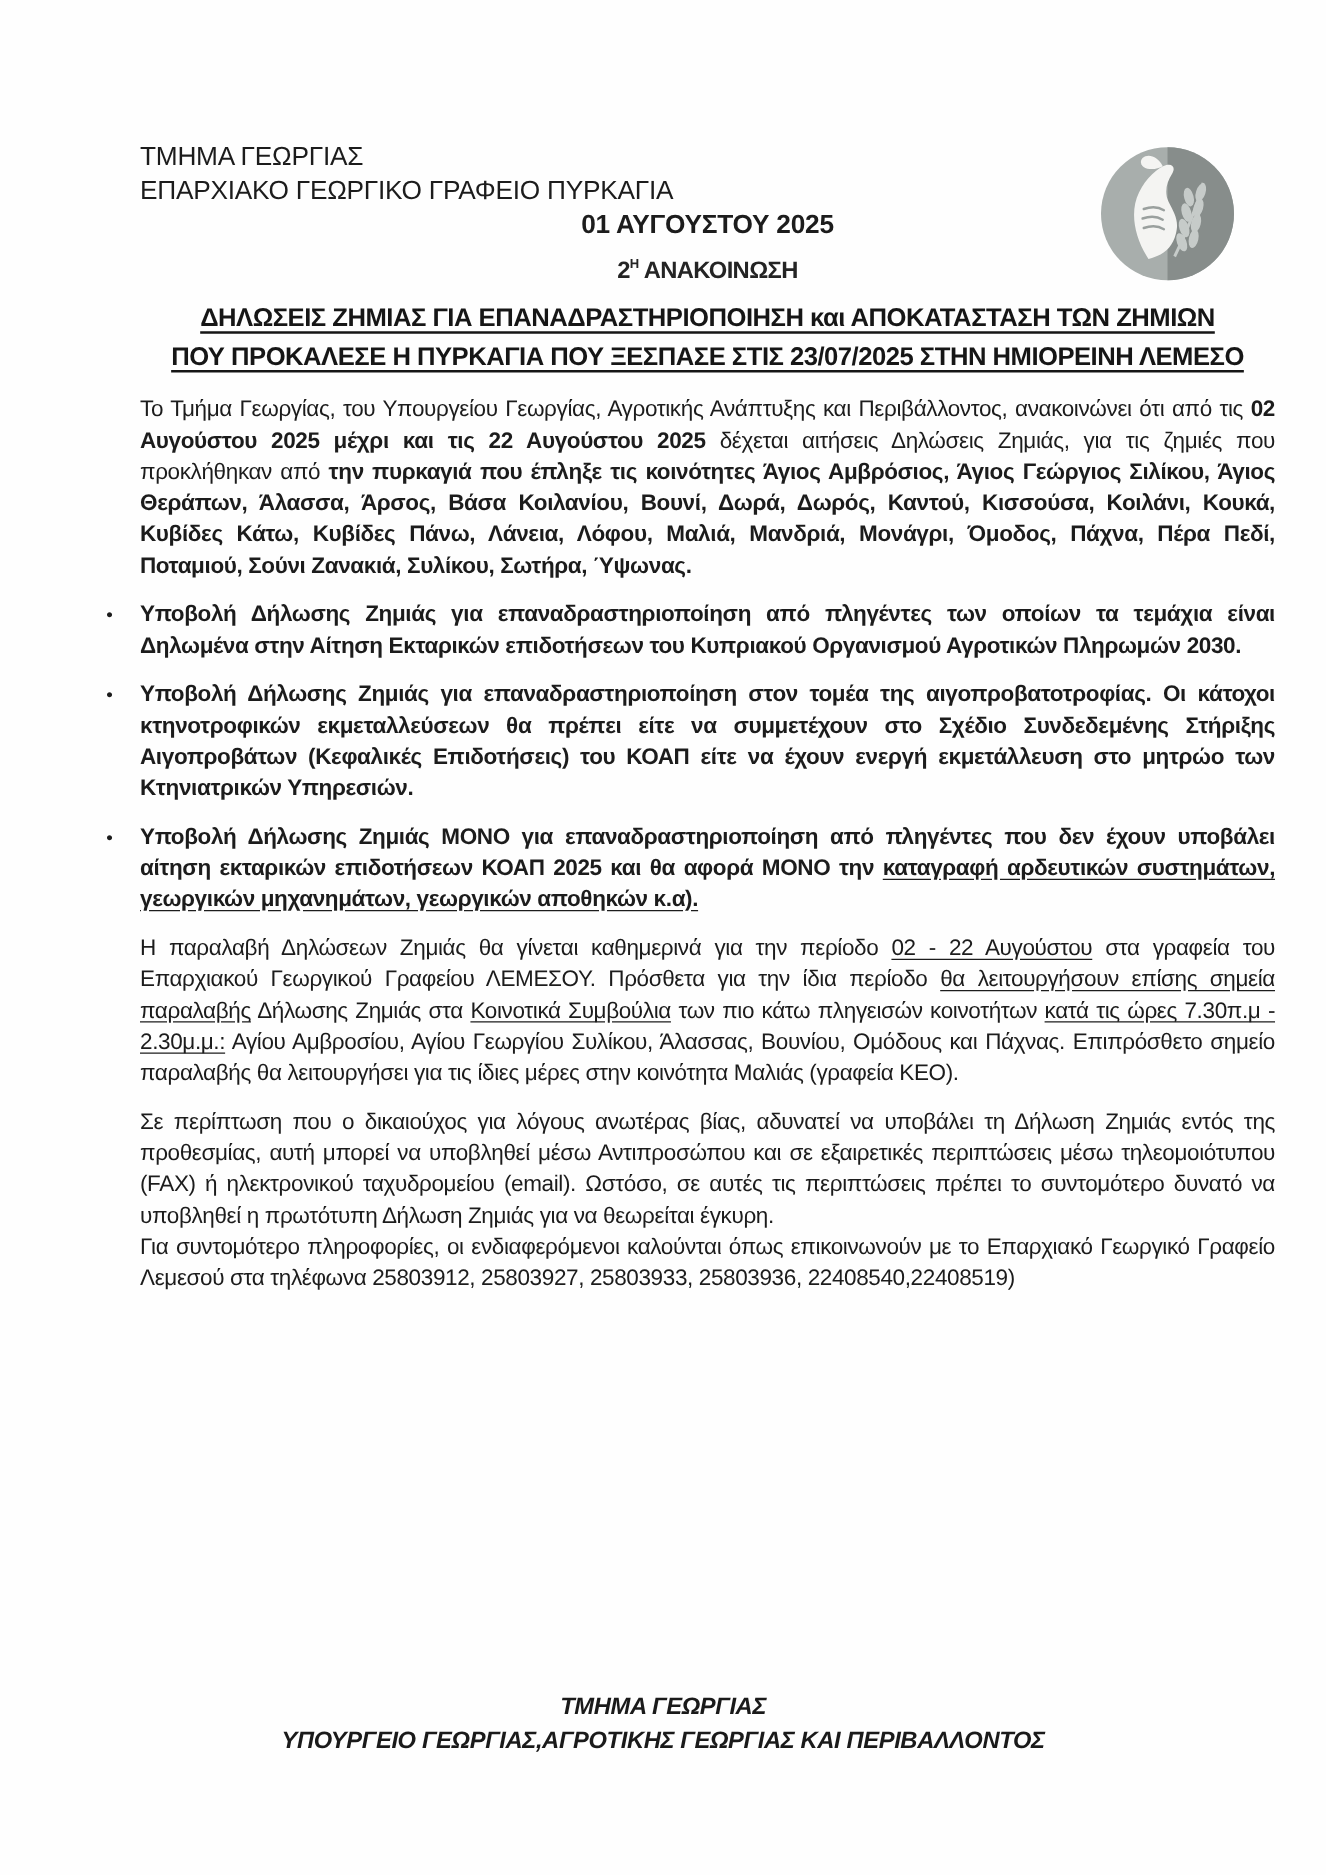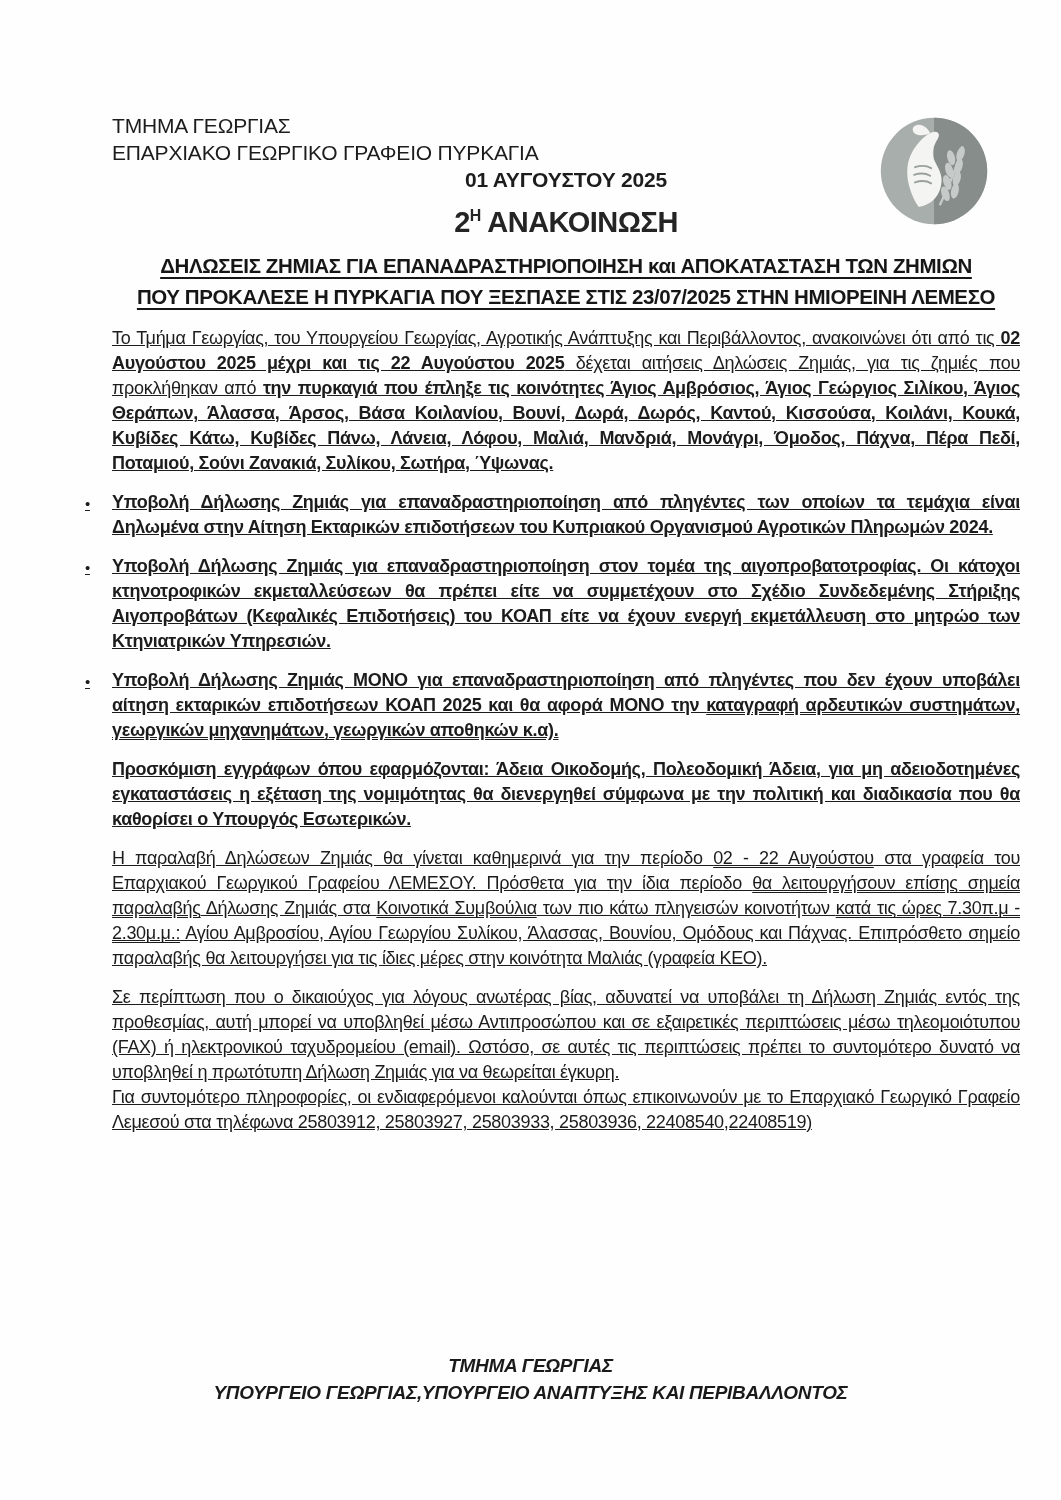--- a/index.html
+++ b/index.html
@@ -1,27 +1,27 @@
 <!DOCTYPE html>
 <html><head>
 <meta charset="utf-8">
 <style>
   html,body{margin:0;padding:0;background:#ffffff;}
   .page{position:relative;width:1061px;height:1500px;background:#fefefe;
         font-family:"Liberation Sans",sans-serif;color:#1c1c1c;overflow:hidden;}
   .content{position:absolute;left:112px;top:112px;width:908px;}
   .hdr-line{font-size:21px;line-height:27px;letter-spacing:-0.2px;}
   .hdr-date{font-weight:bold;text-align:center;}
-  .announce{text-align:center;font-weight:bold;font-size:29px;letter-spacing:-0.5px;
+  .announce{text-align:center;font-weight:bold;font-size:19px;letter-spacing:-0.5px;
             margin:13px 0 11px 0;color:#242424;}
   .announce sup{font-size:0.55em;vertical-align:super;line-height:0;}
   .doc-title{text-align:center;font-weight:bold;font-size:20.5px;line-height:31px;
              letter-spacing:-0.4px;margin-bottom:14px;color:#161616;}
   .doc-title .tline{text-decoration:underline;text-decoration-thickness:2px;text-underline-offset:4px;}
-  .bodytext{font-size:18px;line-height:25px;letter-spacing:-0.3px;text-align:justify;text-decoration:underline;}
+  .bodytext{font-size:18px;line-height:25px;letter-spacing:-0.3px;text-align:justify;}
   .para{margin:0 0 14px 0;}
   .tight{margin-bottom:0;}
   .bullet{display:flex;margin:0 0 14px -27px;}
   .dot{flex:none;width:27px;font-size:15px;padding-top:1px;}
   .btxt{flex:1;text-align:justify;}
   .b{font-weight:bold;}
   .u{text-decoration:underline;text-underline-offset:3px;}
   .bu{font-weight:bold;text-decoration:underline;text-underline-offset:3px;}
   .logo{position:absolute;left:877px;top:114px;width:114px;height:114px;}
   .pfooter{position:absolute;left:0;width:1061px;top:1352px;text-align:center;
@@ -62,34 +62,33 @@
 
     <div class="doc-title">
       <div><span class="tline">ΔΗΛΩΣΕΙΣ ΖΗΜΙΑΣ ΓΙΑ  ΕΠΑΝΑΔΡΑΣΤΗΡΙΟΠΟΙΗΣΗ και  ΑΠΟΚΑΤΑΣΤΑΣΗ ΤΩΝ ΖΗΜΙΩΝ</span></div>
       <div><span class="tline">ΠΟΥ ΠΡΟΚΑΛΕΣΕ Η ΠΥΡΚΑΓΙΑ ΠΟΥ ΞΕΣΠΑΣΕ ΣΤΙΣ 23/07/2025 ΣΤΗΝ ΗΜΙΟΡΕΙΝΗ ΛΕΜΕΣΟ</span></div>
     </div>
 
     <div class="bodytext">
         <div class="para"><span>Το Τμήμα Γεωργίας, του Υπουργείου Γεωργίας, Αγροτικής Ανάπτυξης και Περιβάλλοντος, ανακοινώνει ότι από τις </span><span class="b">02 Αυγούστου 2025 μέχρι και τις 22 Αυγούστου 2025</span><span> δέχεται αιτήσεις Δηλώσεις Ζημιάς, για τις ζημιές που προκλήθηκαν από </span><span class="b">την πυρκαγιά που έπληξε τις κοινότητες Άγιος Αμβρόσιος, Άγιος Γεώργιος Σιλίκου, Άγιος Θεράπων, Άλασσα, Άρσος, Βάσα Κοιλανίου, Βουνί, Δωρά, Δωρός, Καντού, Κισσούσα, Κοιλάνι, Κουκά, Κυβίδες Κάτω, Κυβίδες Πάνω, Λάνεια, Λόφου, Μαλιά, Μανδριά, Μονάγρι, Όμοδος, Πάχνα, Πέρα Πεδί, Ποταμιού, Σούνι Ζανακιά, Συλίκου, Σωτήρα, Ύψωνας.</span></div>
         <div class="bullet">
           <span class="dot">•</span>
-          <span class="btxt"><span class="b">Υποβολή Δήλωσης Ζημιάς για επαναδραστηριοποίηση από πληγέντες των οποίων τα τεμάχια είναι Δηλωμένα στην Αίτηση Εκταρικών επιδοτήσεων του Κυπριακού Οργανισμού Αγροτικών Πληρωμών 2024.</span></span>
+          <span class="btxt"><span class="b">Υποβολή Δήλωσης Ζημιάς για επαναδραστηριοποίηση από πληγέντες των οποίων τα τεμάχια είναι Δηλωμένα στην Αίτηση Εκταρικών επιδοτήσεων του Κυπριακού Οργανισμού Αγροτικών Πληρωμών 2030.</span></span>
         </div>
         <div class="bullet">
           <span class="dot">•</span>
           <span class="btxt"><span class="b">Υποβολή Δήλωσης Ζημιάς για επαναδραστηριοποίηση στον τομέα της αιγοπροβατοτροφίας. Οι κάτοχοι κτηνοτροφικών εκμεταλλεύσεων θα πρέπει είτε να συμμετέχουν στο Σχέδιο Συνδεδεμένης Στήριξης Αιγοπροβάτων (Κεφαλικές Επιδοτήσεις) του ΚΟΑΠ είτε να έχουν ενεργή εκμετάλλευση στο μητρώο των Κτηνιατρικών Υπηρεσιών.</span></span>
         </div>
         <div class="bullet">
           <span class="dot">•</span>
           <span class="btxt"><span class="b">Υποβολή Δήλωσης Ζημιάς ΜΟΝΟ για επαναδραστηριοποίηση από πληγέντες που δεν έχουν υποβάλει αίτηση εκταρικών επιδοτήσεων ΚΟΑΠ 2025 και θα αφορά ΜΟΝΟ την </span><span class="bu">καταγραφή αρδευτικών συστημάτων, γεωργικών μηχανημάτων, γεωργικών αποθηκών κ.α).</span></span>
         </div>
-        <div class="para"><span class="b">Προσκόμιση εγγράφων όπου εφαρμόζονται: Άδεια Οικοδομής, Πολεοδομική Άδεια, για μη αδειοδοτημένες εγκαταστάσεις η εξέταση της νομιμότητας θα διενεργηθεί σύμφωνα με την πολιτική και διαδικασία που θα καθορίσει ο Υπουργός Εσωτερικών.</span></div>
         <div class="para"><span>Η παραλαβή Δηλώσεων Ζημιάς θα γίνεται καθημερινά για την περίοδο </span><span class="u">02 - 22 Αυγούστου</span><span> στα γραφεία του Επαρχιακού Γεωργικού Γραφείου ΛΕΜΕΣΟΥ. Πρόσθετα για την ίδια περίοδο </span><span class="u">θα λειτουργήσουν επίσης σημεία παραλαβής</span><span> Δήλωσης Ζημιάς στα </span><span class="u">Κοινοτικά Συμβούλια</span><span> των πιο κάτω πληγεισών κοινοτήτων </span><span class="u">κατά τις ώρες 7.30π.μ - 2.30μ.μ.:</span><span> Αγίου Αμβροσίου, Αγίου Γεωργίου Συλίκου, Άλασσας, Βουνίου, Ομόδους και Πάχνας. Επιπρόσθετο σημείο παραλαβής θα λειτουργήσει για τις ίδιες μέρες στην κοινότητα Μαλιάς (γραφεία ΚΕΟ).</span></div>
         <div class="para tight"><span>Σε περίπτωση που ο δικαιούχος για λόγους ανωτέρας βίας, αδυνατεί να υποβάλει τη Δήλωση Ζημιάς εντός της προθεσμίας, αυτή μπορεί να υποβληθεί μέσω Αντιπροσώπου και σε εξαιρετικές περιπτώσεις μέσω τηλεομοιότυπου (FAX) ή ηλεκτρονικού ταχυδρομείου (email). Ωστόσο, σε αυτές τις περιπτώσεις πρέπει το συντομότερο δυνατό να υποβληθεί η πρωτότυπη Δήλωση Ζημιάς για να θεωρείται έγκυρη.</span></div>
         <div class="para"><span>Για συντομότερο πληροφορίες, οι ενδιαφερόμενοι καλούνται όπως επικοινωνούν με το Επαρχιακό Γεωργικό Γραφείο Λεμεσού στα τηλέφωνα  25803912, 25803927, 25803933, 25803936, 22408540,22408519)</span></div>
       </div>
   </div>
 
   <div class="pfooter">
     <div>ΤΜΗΜΑ ΓΕΩΡΓΙΑΣ</div>
-    <div>ΥΠΟΥΡΓΕΙΟ ΓΕΩΡΓΙΑΣ,ΥΠΟΥΡΓΕΙΟ ΑΝΑΠΤΥΞΗΣ ΚΑΙ ΠΕΡΙΒΑΛΛΟΝΤΟΣ</div>
+    <div>ΥΠΟΥΡΓΕΙΟ ΓΕΩΡΓΙΑΣ,ΑΓΡΟΤΙΚΗΣ ΓΕΩΡΓΙΑΣ ΚΑΙ ΠΕΡΙΒΑΛΛΟΝΤΟΣ</div>
   </div>
 </div>
 
 </body></html>

